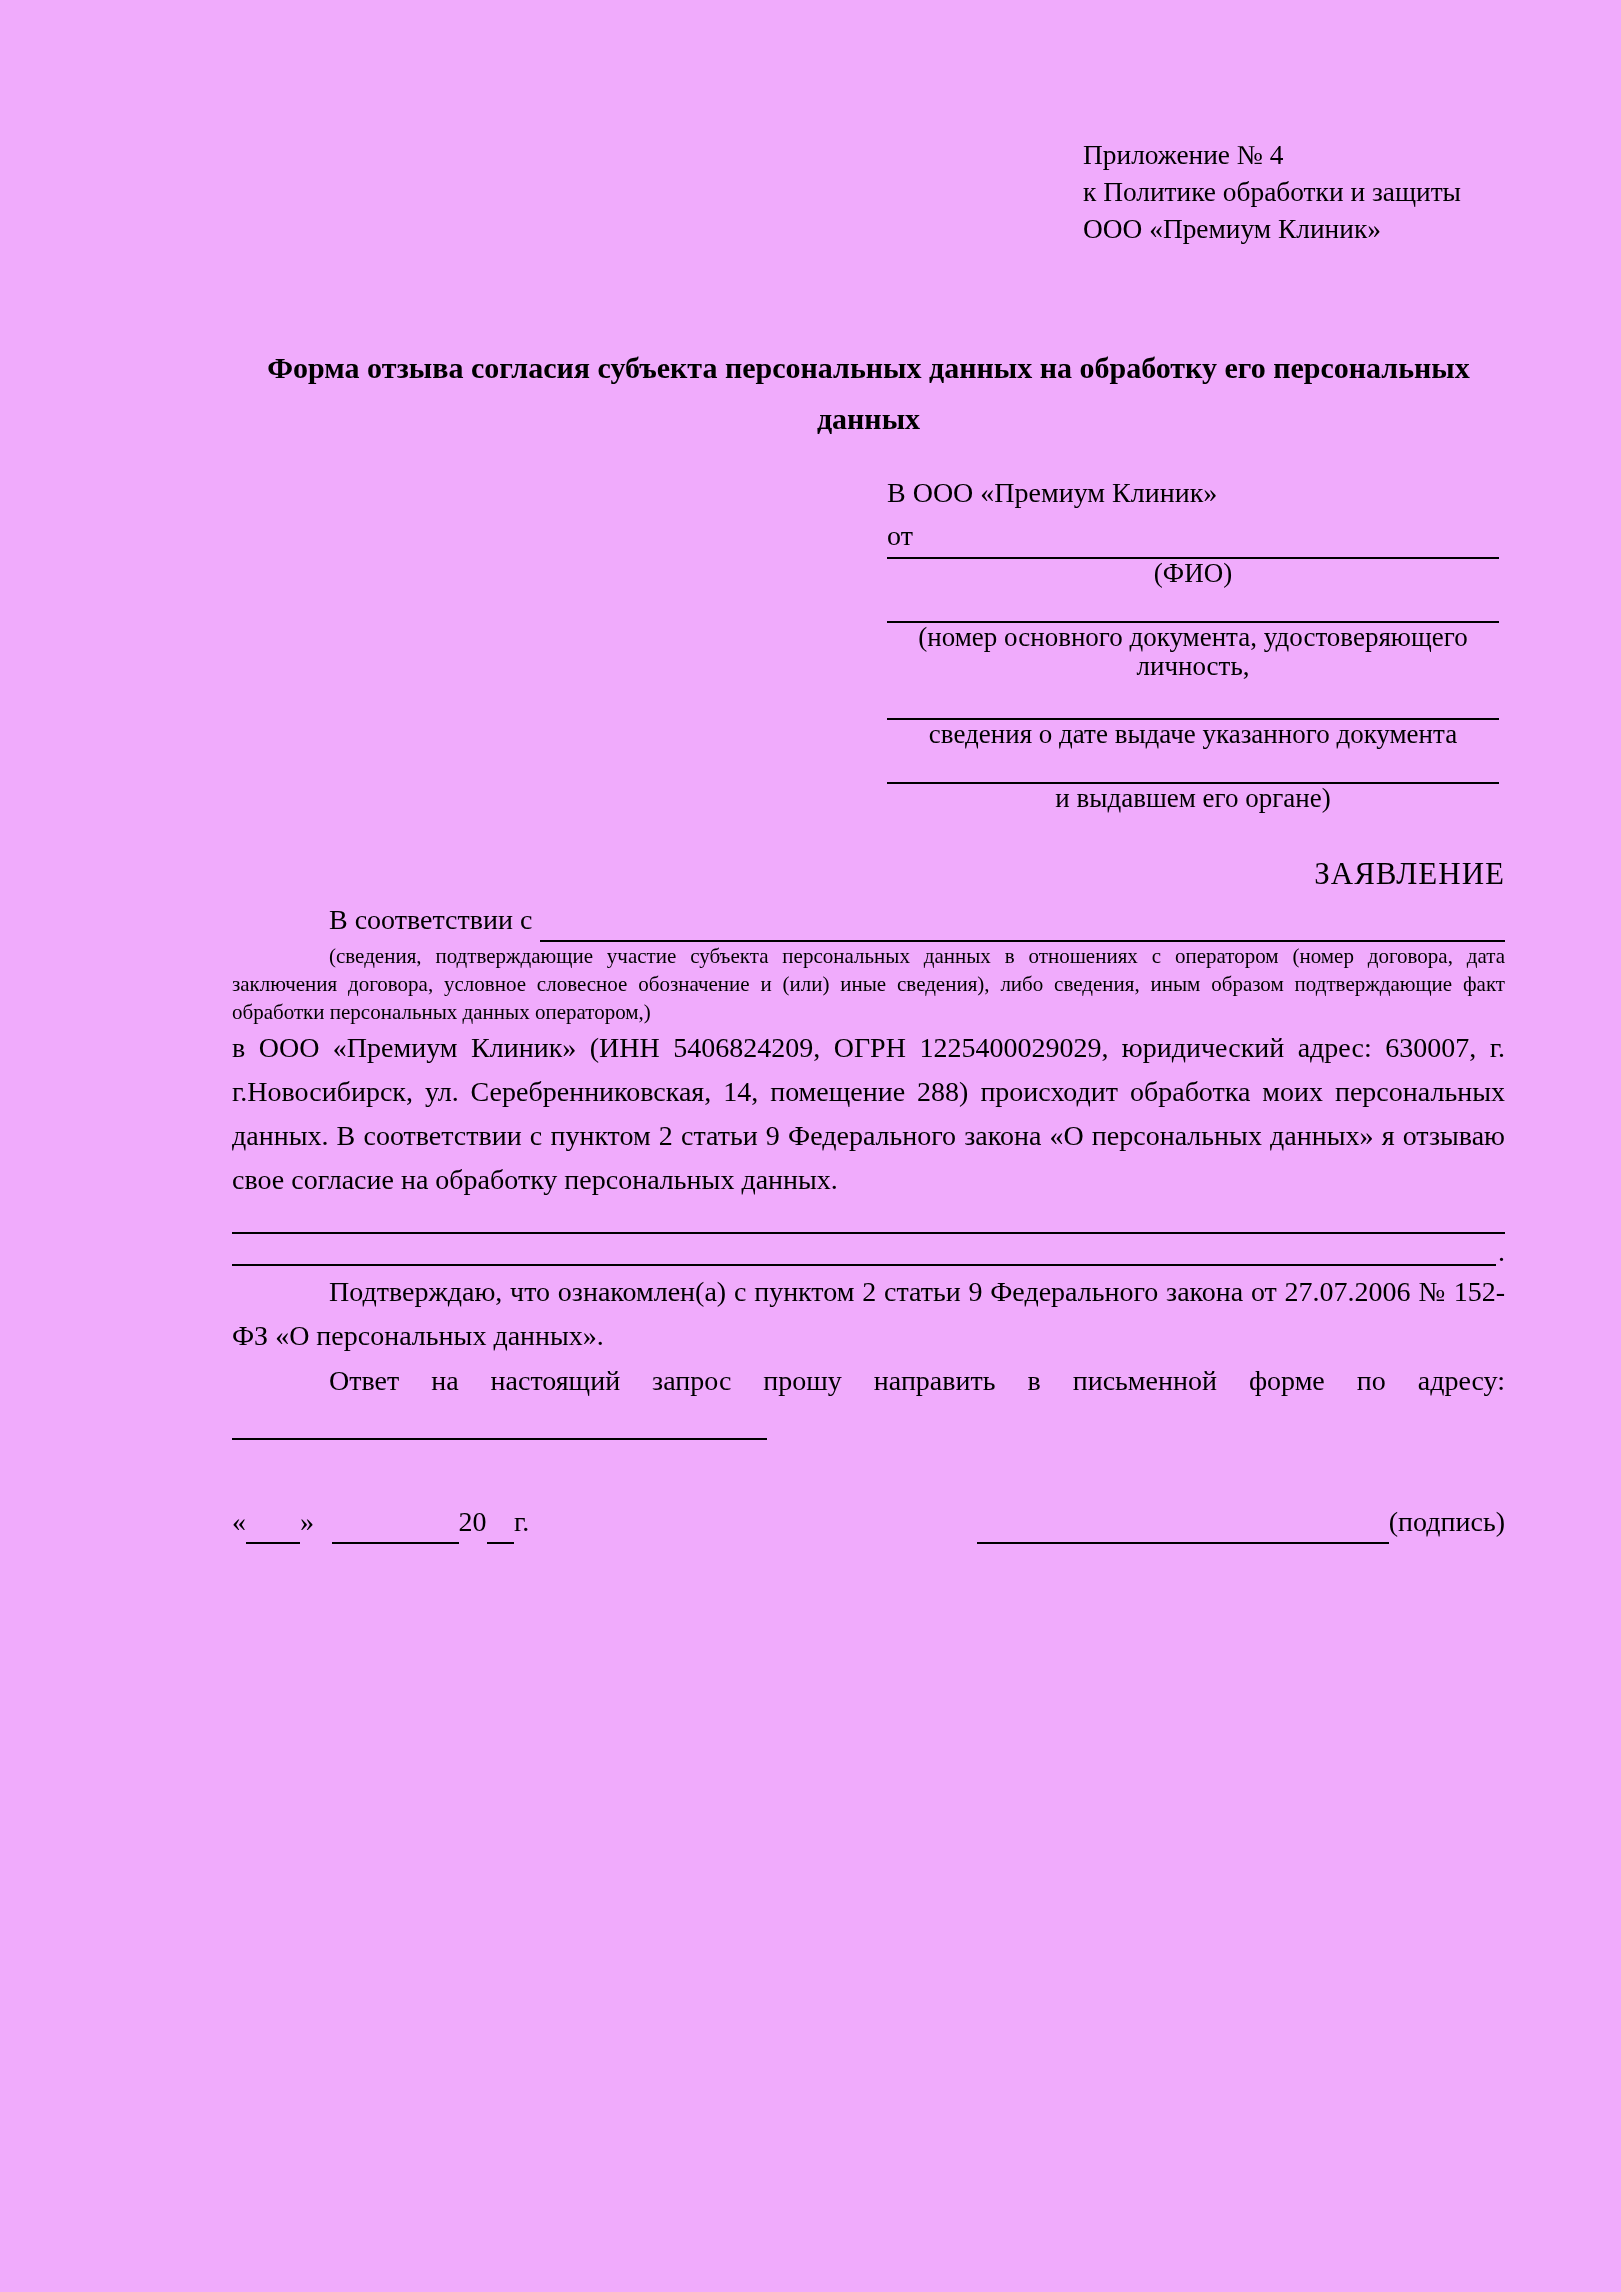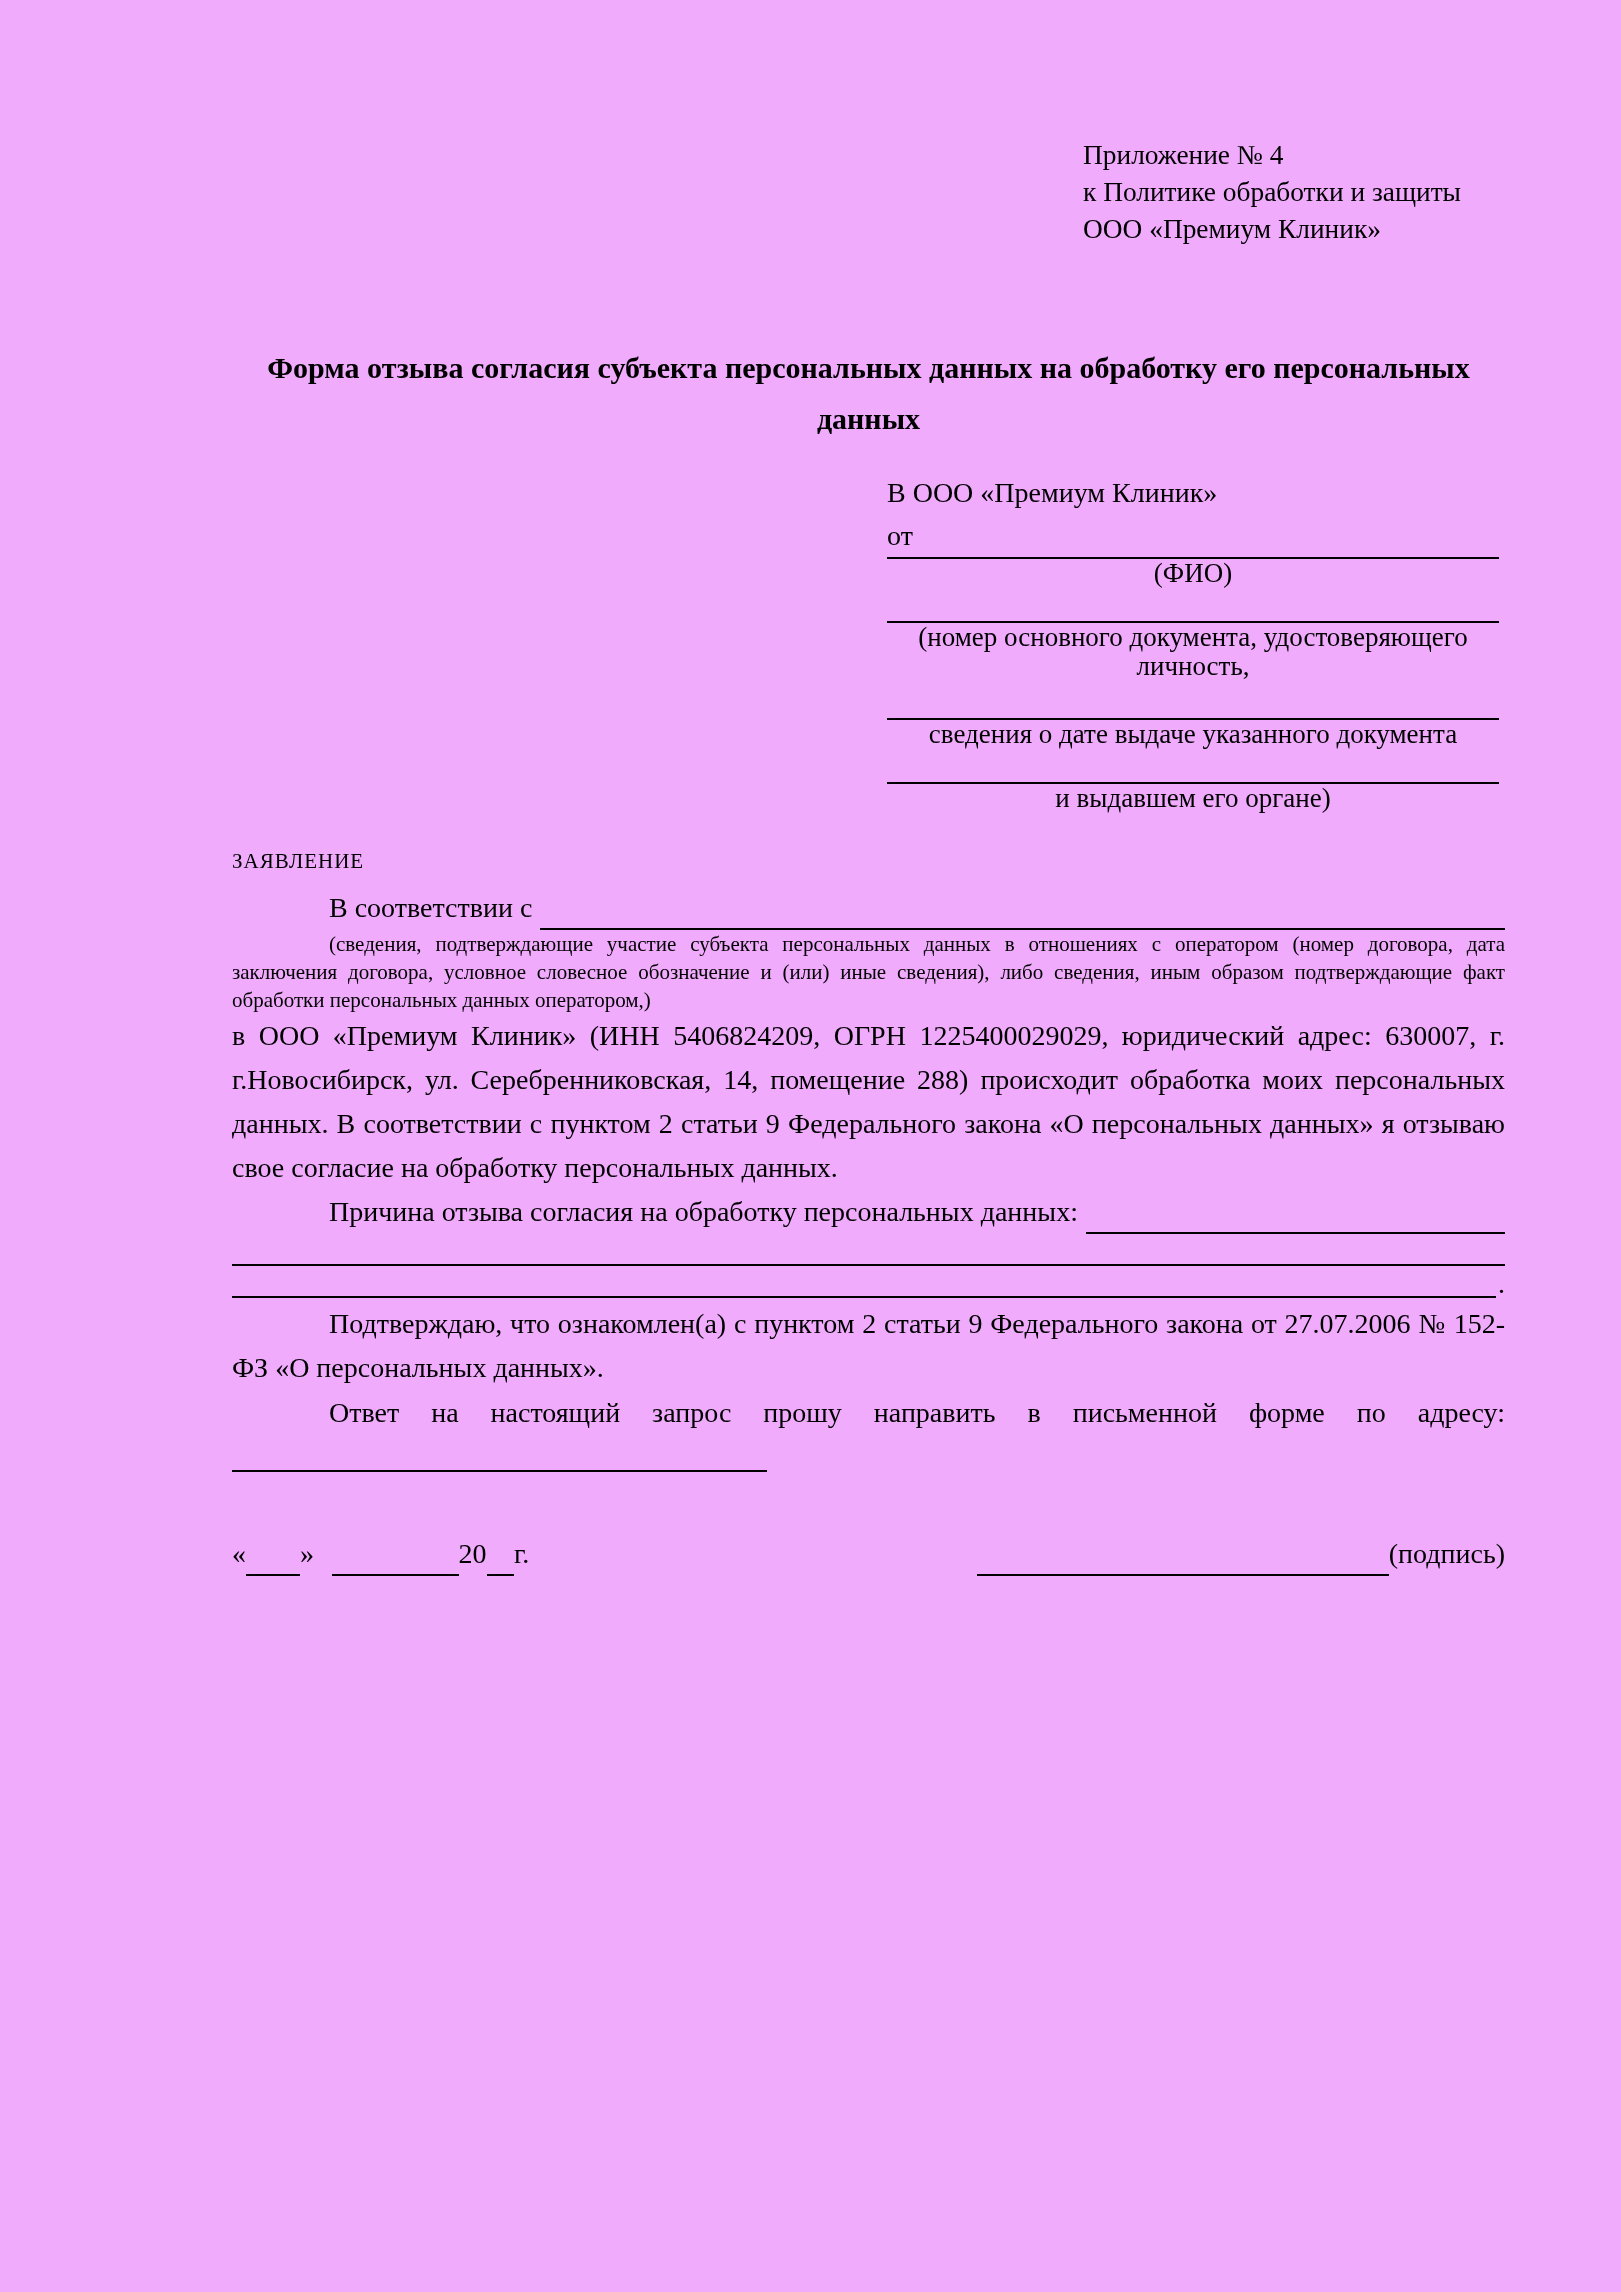--- a/index.html
+++ b/index.html
@@ -44,23 +44,23 @@
   .bf-0 { height: 2px; }
   .bf-36 { height: 35px; }
   .bf-40 { height: 39px; }
   .field-label {
     text-align: center;
     font-size: 27px;
     line-height: 29px;
   }
   
   .statement-heading {
-    margin-top: 26px;
-    text-align: left;
-    font-size: 21px;
+    margin-top: 38px;
+    text-align: right;
+    font-size: 31px;
     line-height: 45px;
     letter-spacing: 1px;
   }
   .intro-line {
     margin-top: 2px;
     display: flex;
     align-items: flex-end;
   }
   .intro-prefix { padding-left: 97px; white-space: nowrap; }
   .fill-line {
@@ -172,24 +172,20 @@
 
   <div class="intro-line">
     <span class="intro-prefix">В соответствии с</span>
     <span class="fill-line"></span>
   </div>
 
   <div class="fine-print">(сведения, подтверждающие участие субъекта персональных данных в отношениях с оператором (номер договора, дата заключения договора, условное словесное обозначение и (или) иные сведения), либо сведения, иным образом подтверждающие факт обработки персональных данных оператором,)</div>
 
   <div class="body-par">в ООО «Премиум Клиник» (ИНН 5406824209, ОГРН 1225400029029, юридический адрес: 630007, г. г.Новосибирск, ул. Серебренниковская, 14, помещение 288) происходит обработка моих персональных данных. В соответствии с пунктом 2 статьи 9 Федерального закона «О персональных данных» я отзываю свое согласие на обработку персональных данных.</div>
 
-  <div class="reason-line">
-    <span class="reason-prefix">Причина отзыва согласия на обработку персональных данных:</span>
-    <span class="fill-line"></span>
-  </div>
 
   <div class="blank-row">
     <span class="wide-fill"></span>
   </div>
   <div class="blank-row">
     <span class="wide-fill"></span>
     <span class="terminator">.</span>
   </div>
 
   <div class="confirm-par">Подтверждаю, что ознакомлен(а) с пунктом 2 статьи 9 Федерального закона от 27.07.2006 № 152-ФЗ «О персональных данных».</div>

